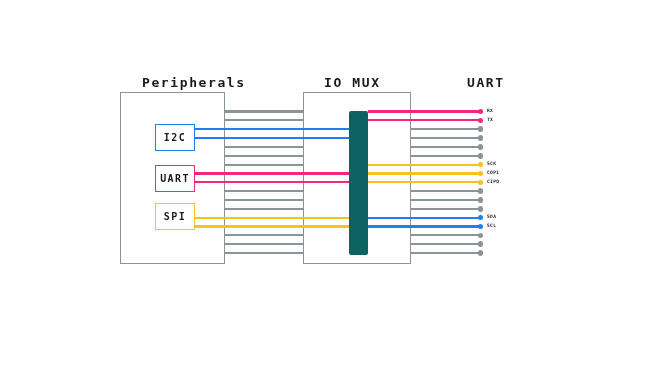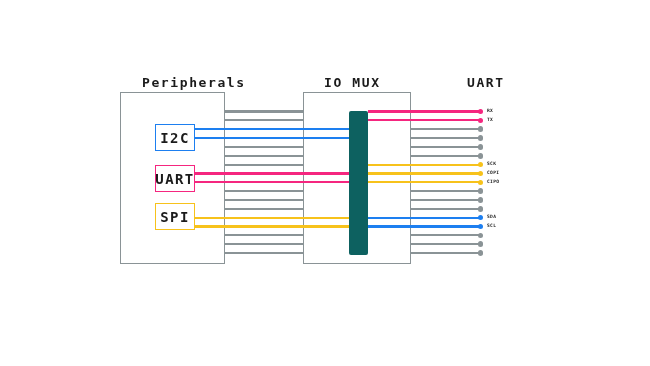--- a/index.html
+++ b/index.html
@@ -62,21 +62,21 @@
   .periph-block {
     position: absolute;
     box-sizing: border-box;
     background: #ffffff;
     border-width: 1.6px;
     border-style: solid;
     display: flex;
     align-items: center;
     justify-content: center;
     font-family: "DejaVu Sans Mono", "Liberation Mono", monospace;
-    font-size: 14px;
+    font-size: 10px;
     font-weight: 700;
     letter-spacing: 1.4px;
     color: #1b1b1b;
     left: 155px;
     width: 40px;
     height: 27px;
   }
   #periph-i2c  { top: 124px; }
   #periph-uart { top: 165px; }
   #periph-spi  { top: 203px; }

